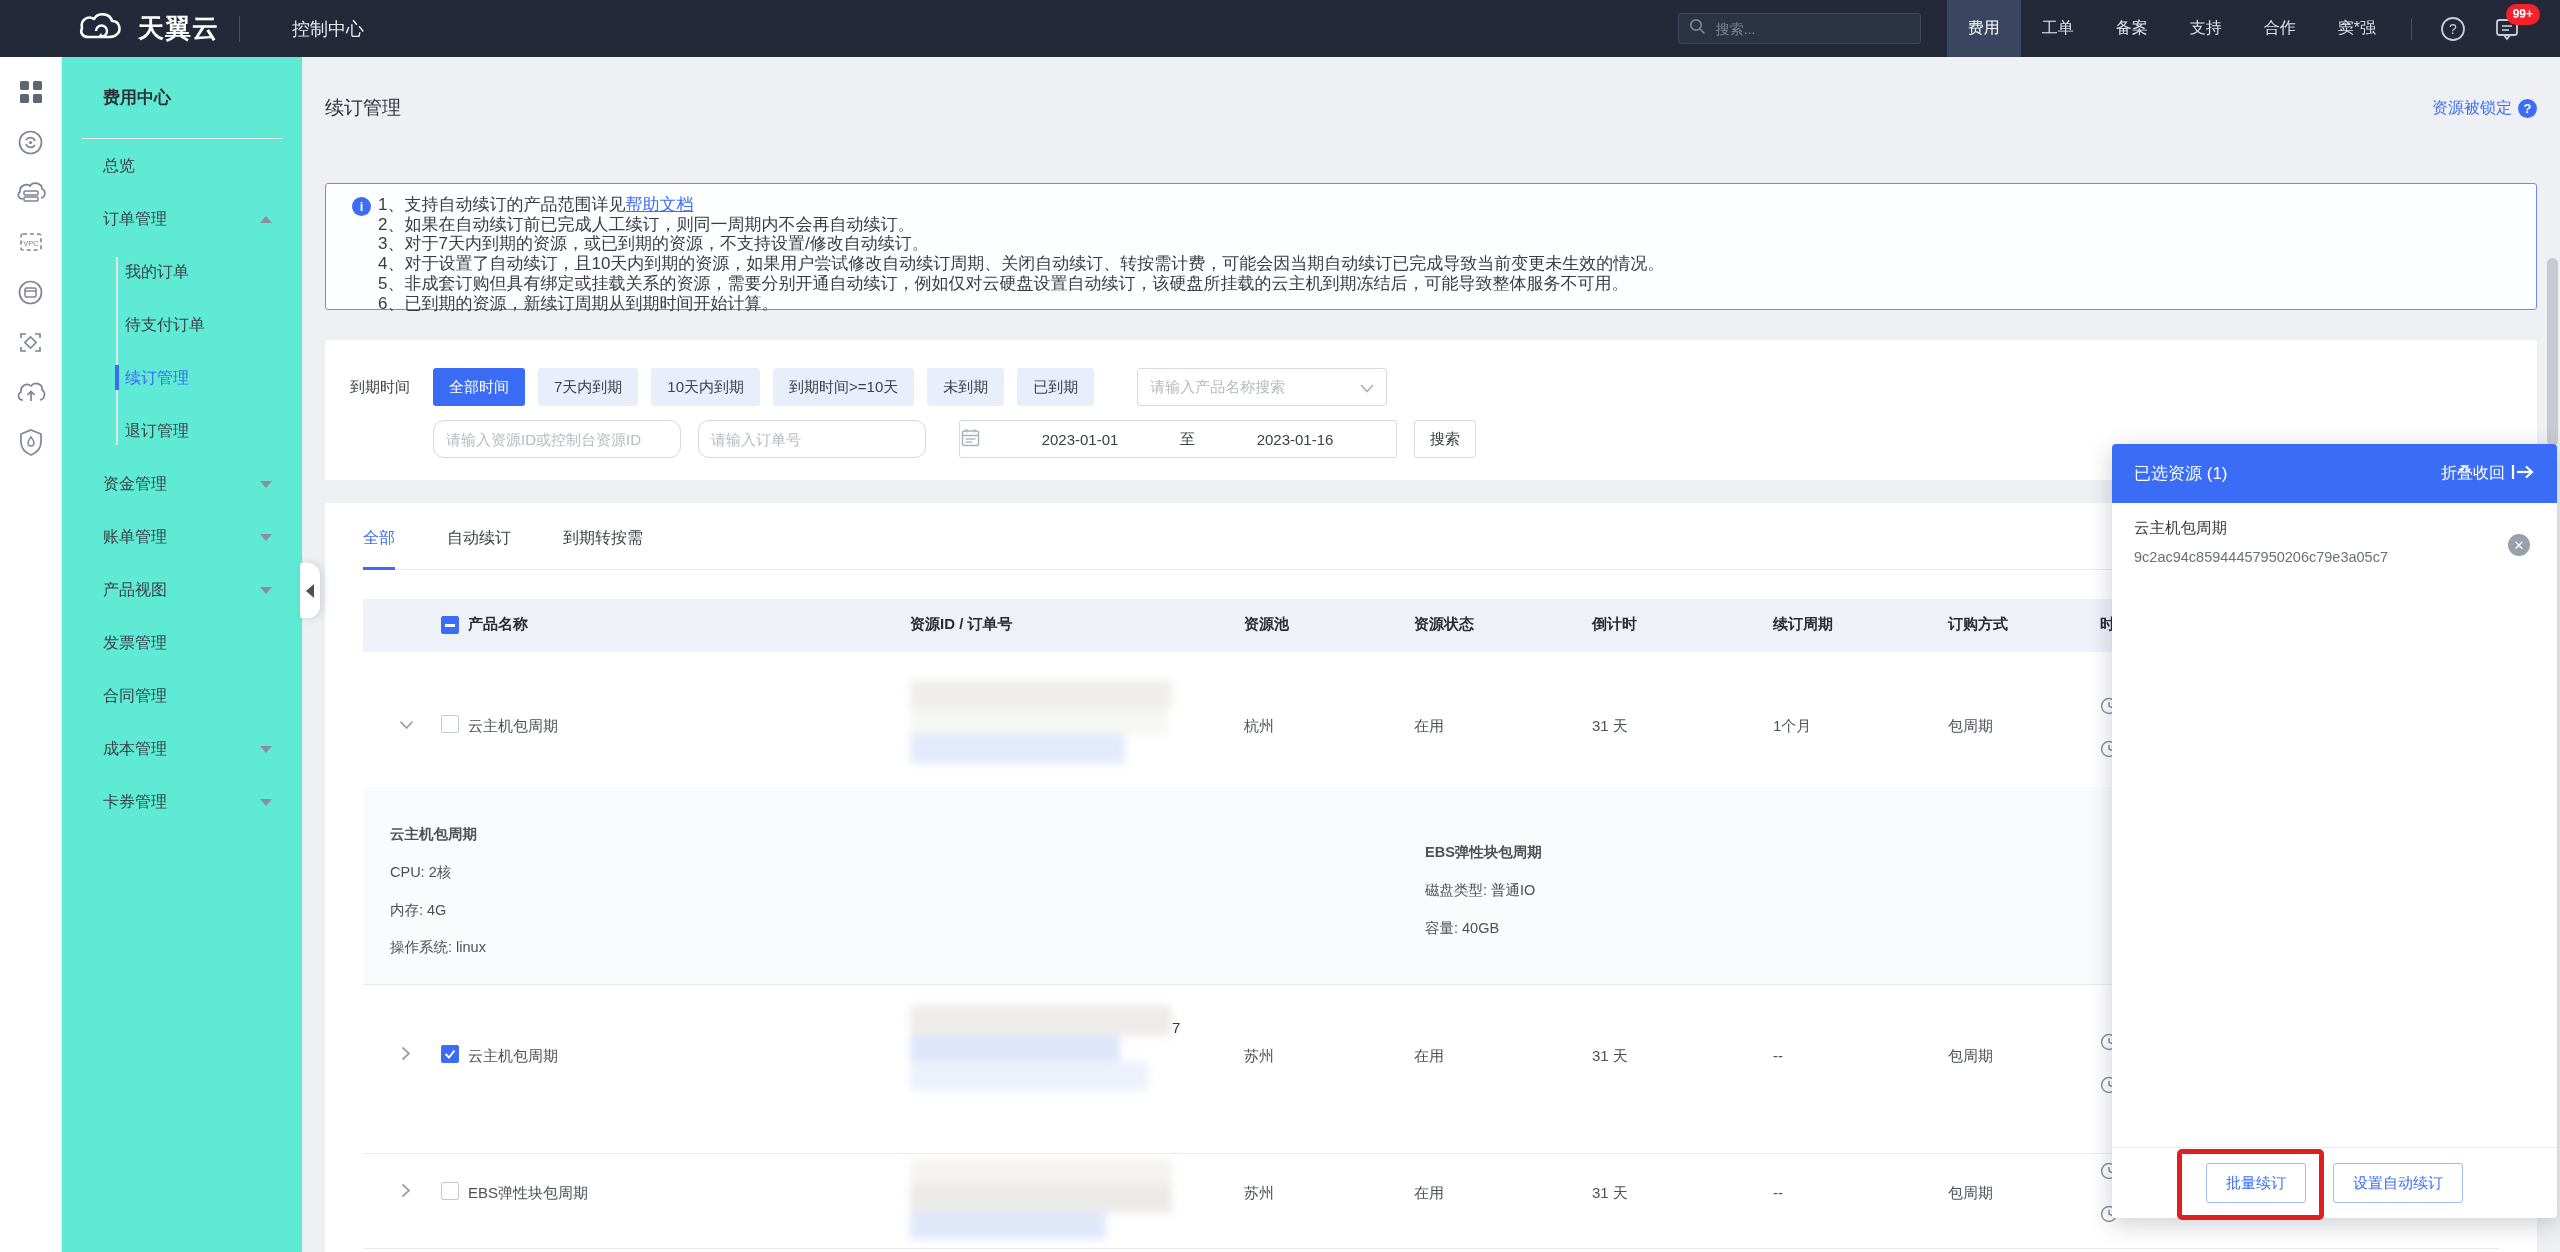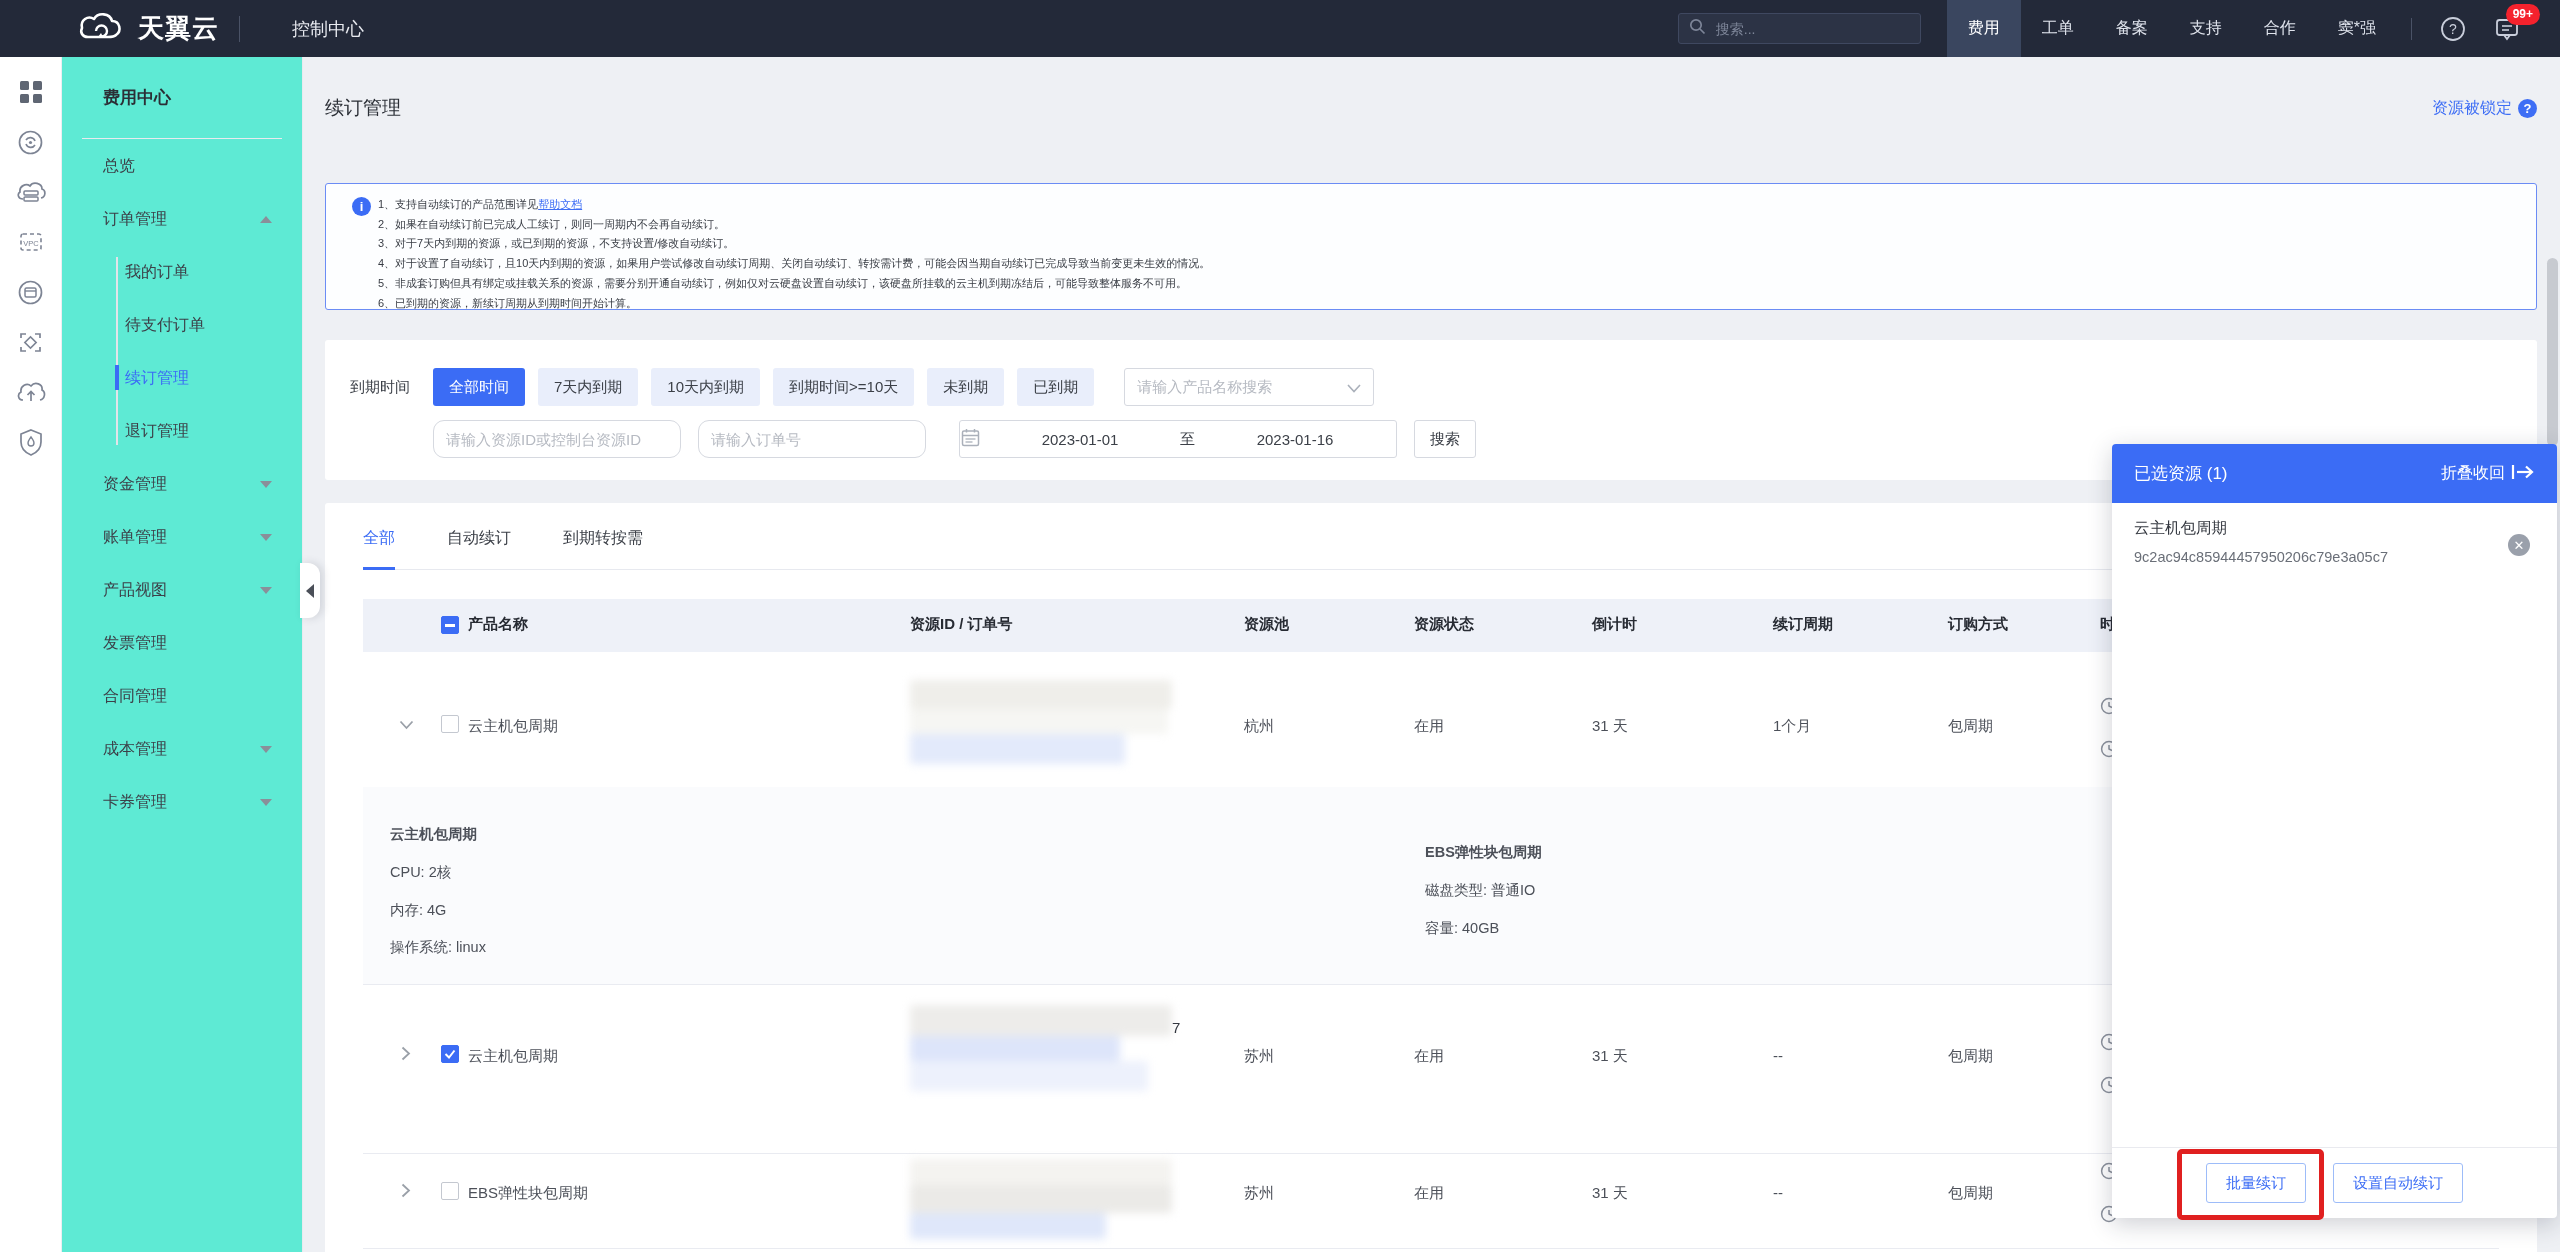--- a/index.html
+++ b/index.html
@@ -43,29 +43,29 @@
 
   
   .content{position:absolute;left:302px;top:57px;right:0;bottom:0;padding:0 23px;box-sizing:border-box;}
   .page-head{margin-top:36px;height:30px;display:flex;align-items:center;}
   .page-title{font-size:19px;color:#2b2f36;font-weight:500;}
   .lock-link{margin-left:auto;display:flex;align-items:center;gap:6px;color:#3e6ef5;font-size:16px;cursor:pointer;}
   .qmark{width:19px;height:19px;border-radius:50%;background:#3e6ef5;color:#fff;font-size:13px;font-weight:bold;display:flex;align-items:center;justify-content:center;}
 
   .notice{margin-top:60px;height:127px;background:#fdfeff;border:1px solid #6b8cf5;border-radius:3px;position:relative;box-sizing:border-box;}
   .notice-icon{position:absolute;left:26px;top:13px;width:19px;height:19px;border-radius:50%;background:#3b6cf5;color:#fff;font-size:13px;font-weight:bold;font-style:normal;display:flex;align-items:center;justify-content:center;}
-  .notice-lines{padding:11px 30px 0 52px;font-size:11px;line-height:19.7px;color:#383c44;}
+  .notice-lines{padding:11px 30px 0 52px;font-size:17px;line-height:19.7px;color:#383c44;}
   .notice a{color:#3e6ef5;text-decoration:underline;cursor:pointer;}
 
   .filter-card{margin-top:30px;height:140px;background:#fff;border-radius:3px;padding:28px 25px 0 25px;box-sizing:border-box;}
   .f-row{display:flex;align-items:center;}
   .f-label{width:83px;font-size:15px;color:#3c4048;}
   .chip{height:38px;line-height:38px;padding:0 16px;background:#e9eefb;color:#3c4048;font-size:15px;border-radius:3px;margin-right:13px;cursor:pointer;}
   .chip.active{background:#3b6cf5;color:#fff;}
-  .pselect{width:250px;height:38px;border:1px solid #d6d9e0;border-radius:3px;display:flex;align-items:center;color:#b6bac2;font-size:15px;padding:0 12px;box-sizing:border-box;margin-left:17px;background:#fff;cursor:pointer;}
+  .pselect{width:250px;height:38px;border:1px solid #d6d9e0;border-radius:3px;display:flex;align-items:center;color:#b6bac2;font-size:15px;padding:0 12px;box-sizing:border-box;margin-left:30px;background:#fff;cursor:pointer;}
   .pselect .chev{margin-left:auto;}
   .f-row2{margin-top:14px;margin-left:83px;display:flex;align-items:center;}
   .f-input{height:38px;border:1px solid #d6d9e0;border-radius:11px;font-size:15px;color:#444;padding:0 12px;box-sizing:border-box;font-family:inherit;outline:none;background:#fff;}
   .f-input::placeholder{color:#b6bac2;}
   .daterange{width:438px;height:38px;border:1px solid #d6d9e0;border-radius:3px;display:flex;align-items:center;box-sizing:border-box;padding:0 1px;background:#fff;}
   .daterange .dt{flex:1;text-align:center;font-size:15px;color:#3c4048;}
   .daterange .zhi{font-size:15px;color:#3c4048;}
   .search-btn{width:62px;height:38px;border:1px solid #d6d9e0;border-radius:3px;background:#fff;color:#3c4048;font-size:15px;cursor:pointer;display:flex;align-items:center;justify-content:center;}
 
   .table-card{margin-top:23px;background:#fff;border-radius:3px;height:760px;box-sizing:border-box;}

